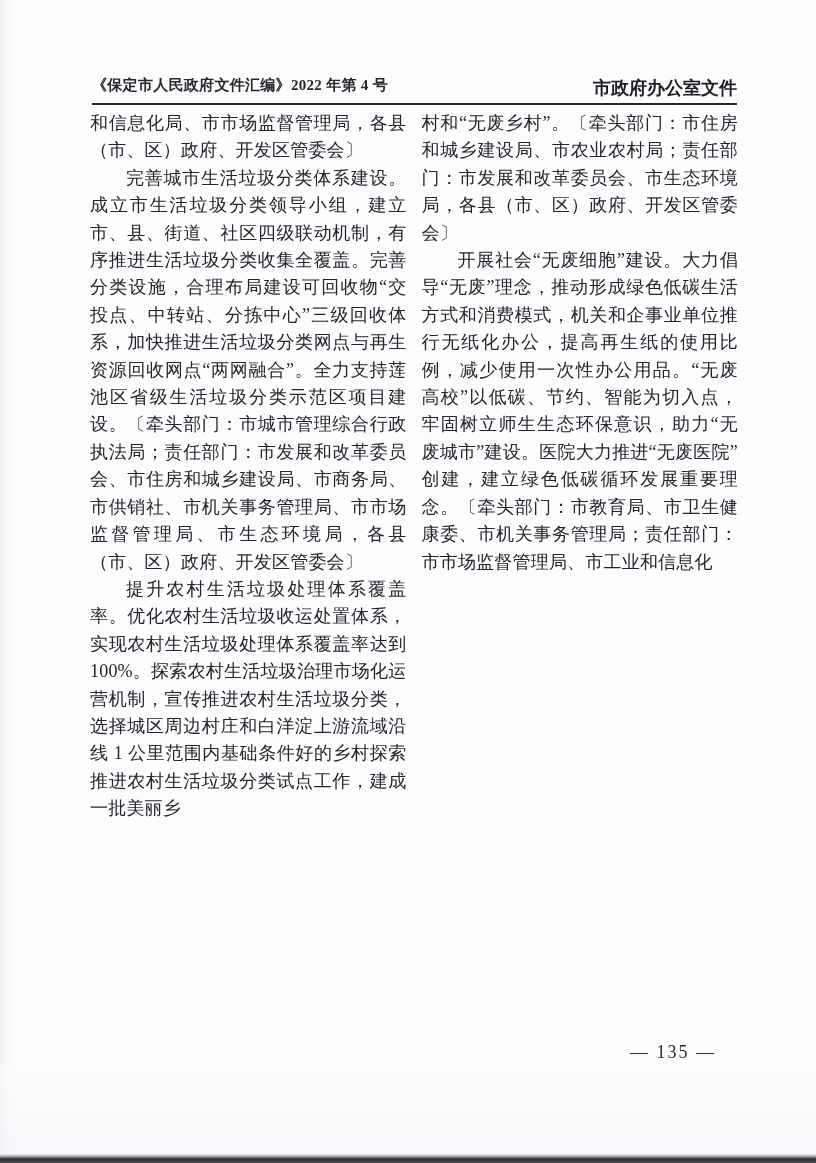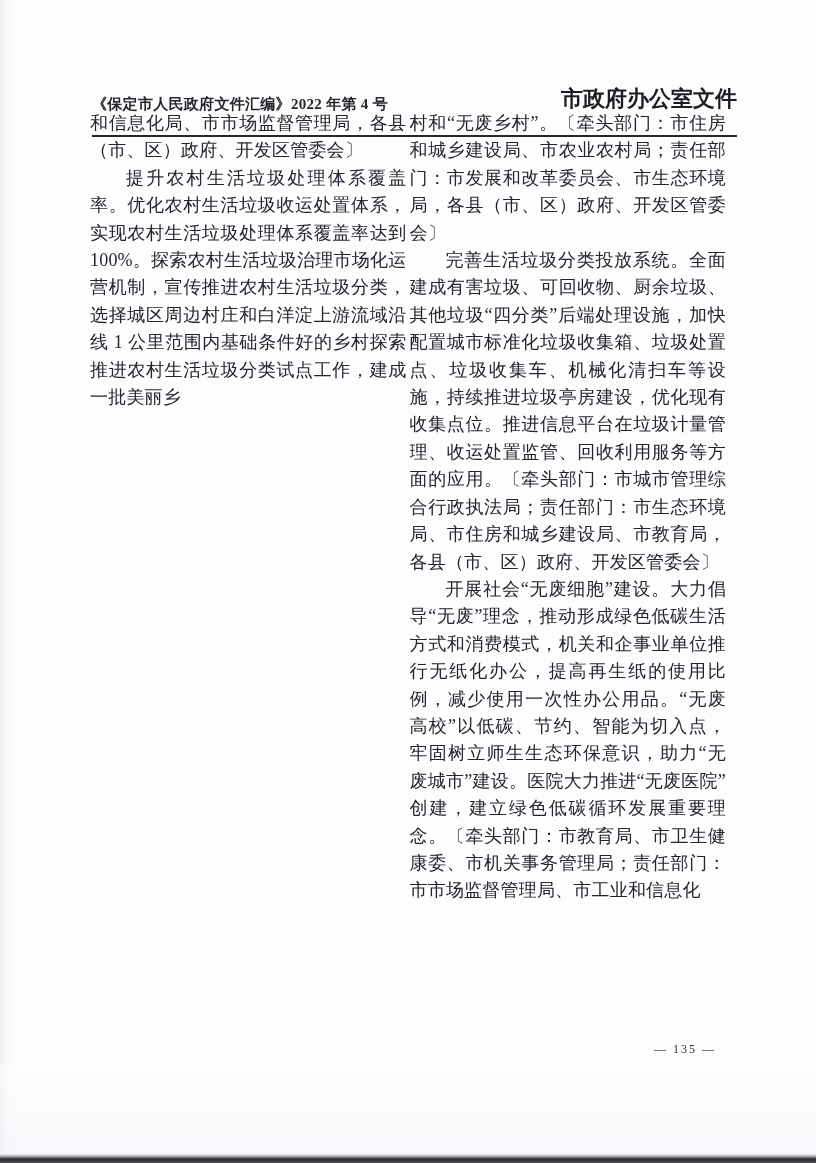--- a/index.html
+++ b/index.html
@@ -10,38 +10,38 @@
     overflow: hidden;
     font-family: "Liberation Serif", "DejaVu Serif", serif;
   }
   .page {
     position: absolute; inset: 0;
     background: linear-gradient(90deg, #ededf0 0px, #f7f7f9 6px, #fdfdfe 16px);
   }
   
   .header {
     position: absolute;
-    left: 92px; top: 84px; width: 645px;
-    display: flex; justify-content: space-between; align-items: flex-end;
-    padding-bottom: 21px;
+    left: 92px; top: 76px; width: 645px;
+    display: flex; justify-content: space-between; align-items: flex-start;
+    padding-bottom: 3px;
     border-bottom: 2.5px solid #26262b;
   }
   .header-left {
     font-size: 15px; font-weight: 600; color: #26272e;
     letter-spacing: 0.3px;
   }
   .header-right {
     font-family: "Liberation Sans", "DejaVu Sans", sans-serif;
-    font-size: 22px; font-weight: 700; color: #1d1e24;
+    font-size: 18px; font-weight: 700; color: #1d1e24;
   }
   
   .columns {
     position: absolute; left: 90px; top: 110px;
     width: 648px; height: 932px;
-    display: flex; gap: 3px;
+    display: flex; gap: 15px;
     overflow: hidden;
   }
   .col {
     width: 316.5px; height: 100%;
     overflow: hidden;
   }
   .col p {
     margin: 0;
     font-size: 18px;
     line-height: 27.4px;
@@ -52,21 +52,21 @@
   .col p.indent { text-indent: 2em; }
   .col p.section-heading {
     font-style: italic;
     font-weight: 500;
     color: #23252e;
   }
   
   .page-number {
     position: absolute;
     top: 1042px; right: 100px;
-    font-size: 12px; color: #2a2c34;
+    font-size: 18px; color: #2a2c34;
     letter-spacing: 2px;
   }
   
   .scan-bottom-edge {
     position: absolute; left: 0; right: 0; bottom: 0; height: 9px;
     background: linear-gradient(#f2f2f4 0%, #9a9aa0 30%, #2c2c31 55%, #3a3a40 80%, #55555c 100%);
   }
   .scan-shade {
     position: absolute; left: 0; right: 0; bottom: 9px; height: 90px;
     background: linear-gradient(#fdfdfe 0%, #f2f4f8 100%);
@@ -81,26 +81,26 @@
 
   <div class="header">
     <span class="header-left">《保定市人民政府文件汇编》2022 年第 4 号</span>
     <span class="header-right">市政府办公室文件</span>
   </div>
 
   <div class="columns">
 
     <div class="col">
       <p>和信息化局、市市场监督管理局，各县（市、区）政府、开发区管委会〕</p>
+      <p class="indent">完善城市生活垃圾分类体系建设。成立市生活垃圾分类领导小组，建立市、县、街道、社区四级联动机制，有序推进生活垃圾分类收集全覆盖。完善分类设施，合理布局建设可回收物“交投点、中转站、分拣中心”三级回收体系，加快推进生活垃圾分类网点与再生资源回收网点“两网融合”。全力支持莲池区省级生活垃圾分类示范区项目建设。〔牵头部门：市城市管理综合行政执法局；责任部门：市发展和改革委员会、市住房和城乡建设局、市商务局、市供销社、市机关事务管理局、市市场监督管理局、市生态环境局，各县（市、区）政府、开发区管委会〕</p>
       <p class="indent">提升农村生活垃圾处理体系覆盖率。优化农村生活垃圾收运处置体系，实现农村生活垃圾处理体系覆盖率达到 100%。探索农村生活垃圾治理市场化运营机制，宣传推进农村生活垃圾分类，选择城区周边村庄和白洋淀上游流域沿线 1 公里范围内基础条件好的乡村探索推进农村生活垃圾分类试点工作，建成一批美丽乡</p>
     </div>
 
     <div class="col">
       <p>村和“无废乡村”。〔牵头部门：市住房和城乡建设局、市农业农村局；责任部门：市发展和改革委员会、市生态环境局，各县（市、区）政府、开发区管委会〕</p>
-      <p class="indent">完善生活垃圾分类投放系统。全面建成有害垃圾、可回收物、厨余垃圾、其他垃圾“四分类”后端处理设施，加快配置城市标准化垃圾收集箱、垃圾处置点、垃圾收集车、机械化清扫车等设施，持续推进垃圾亭房建设，优化现有收集点位。推进信息平台在垃圾计量管理、收运处置监管、回收利用服务等方面的应用。〔牵头部门：市城市管理综合行政执法局；责任部门：市生态环境局、市住房和城乡建设局、市教育局，各县（市、区）政府、开发区管委会〕</p>
       <p class="indent">开展社会“无废细胞”建设。大力倡导“无废”理念，推动形成绿色低碳生活方式和消费模式，机关和企事业单位推行无纸化办公，提高再生纸的使用比例，减少使用一次性办公用品。“无废高校”以低碳、节约、智能为切入点，牢固树立师生生态环保意识，助力“无废城市”建设。医院大力推进“无废医院”创建，建立绿色低碳循环发展重要理念。〔牵头部门：市教育局、市卫生健康委、市机关事务管理局；责任部门：市市场监督管理局、市工业和信息化</p>
     </div>
 
   </div>
 
   <div class="page-number">— 135 —</div>
 
   <div class="scan-shade"></div>
   <div class="scan-bottom-edge"></div>
 

